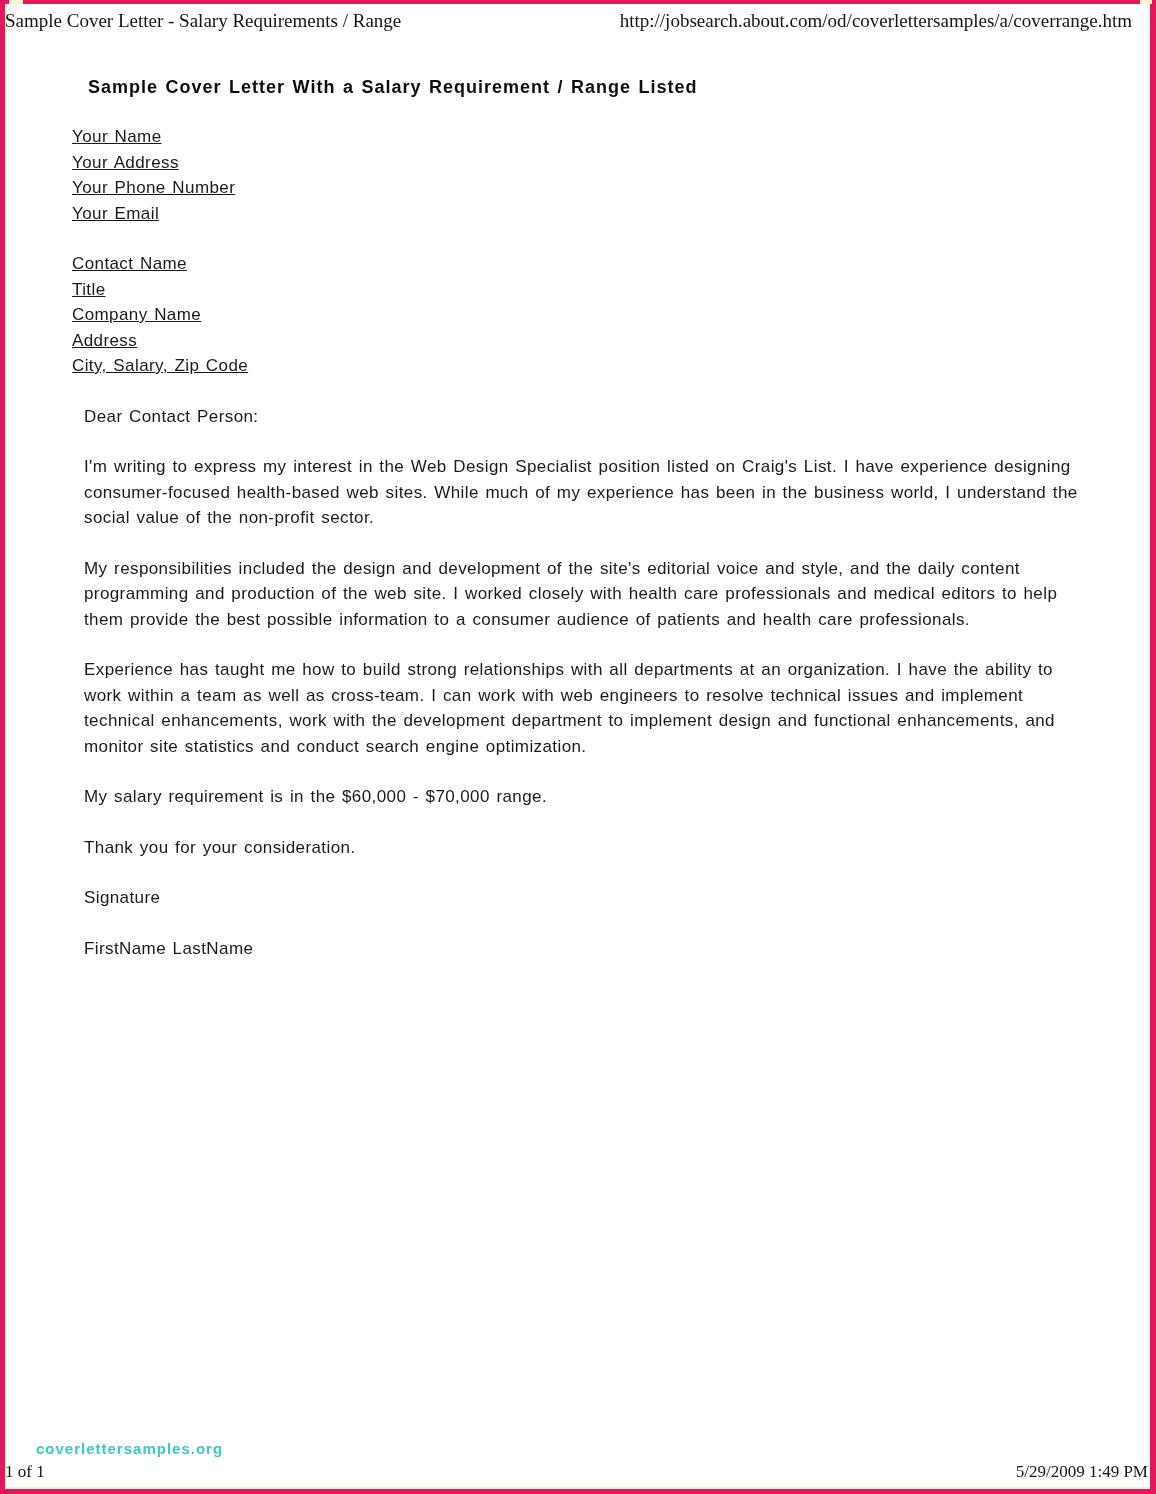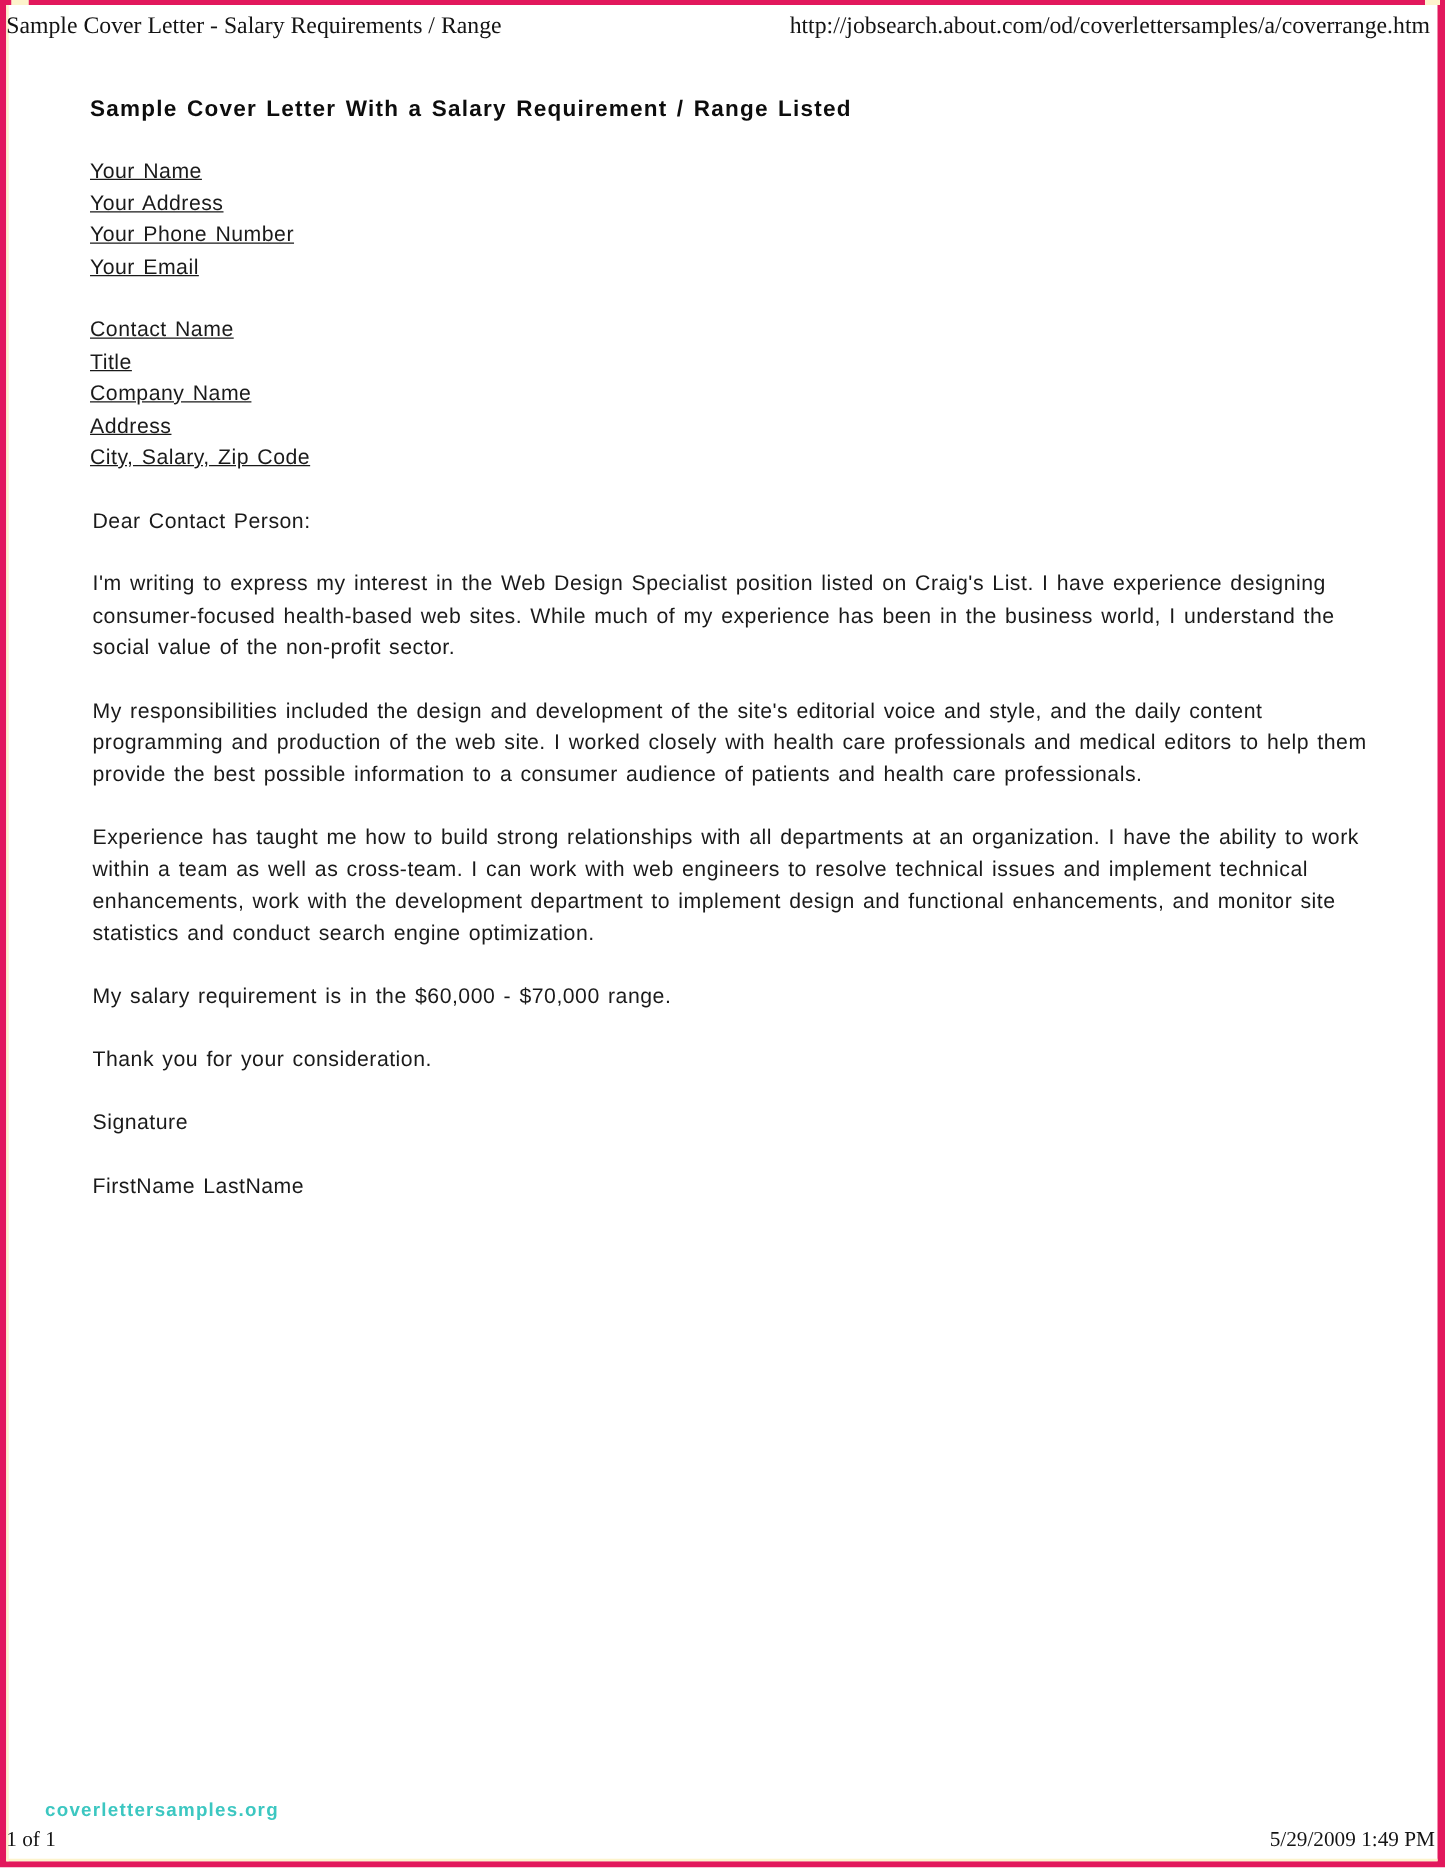--- a/index.html
+++ b/index.html
@@ -31,21 +31,21 @@
     height: 2px; background: #fdf3cc;
   }
   .notch {
     position: absolute; top: -4px; height: 4px; background: #fdf3cc;
   }
   .notch-left  { left: 4px;  width: 14px; }
   .notch-right { right: -2px; width: 12px; }
 
   
   .print-header {
-    position: absolute; top: 6px; left: 0; right: 6px;
+    position: absolute; top: 6px; left: 0; right: 18px;
     display: flex; justify-content: space-between;
     font-family: "Liberation Serif", serif;
     font-size: 19px; line-height: 22px; color: #141414;
     white-space: nowrap;
   }
   .print-footer {
     position: absolute; bottom: 6px; left: 0; right: 2px;
     display: flex; justify-content: space-between;
     font-family: "Liberation Serif", serif;
     font-size: 17px; line-height: 22px; color: #141414;
@@ -60,26 +60,26 @@
     line-height: 25.5px;
     letter-spacing: 0.4px;
     word-spacing: 1.5px;
     color: #1a1a1a;
   }
   .letter-title {
     font-size: 18px;
     font-weight: bold;
     letter-spacing: 1px;
     line-height: 26px;
-    margin: 0 0 24px 0;
+    margin: 0 0 24px 16px;
     color: #0d0d0d;
   }
   .block { margin: 0 0 25px 0; text-decoration: underline; }
   .block:last-child { margin-bottom: 0; }
-  .para { margin: 0 0 25px 2px; }
+  .para { margin: 0 0 25px 12px; }
 
   
   .watermark {
     position: absolute; left: 31px; bottom: 32px;
     font-family: "Liberation Sans", sans-serif;
     font-size: 15px; font-weight: bold;
     letter-spacing: 1px;
     color: #3cc7c1;
     white-space: nowrap;
   }

